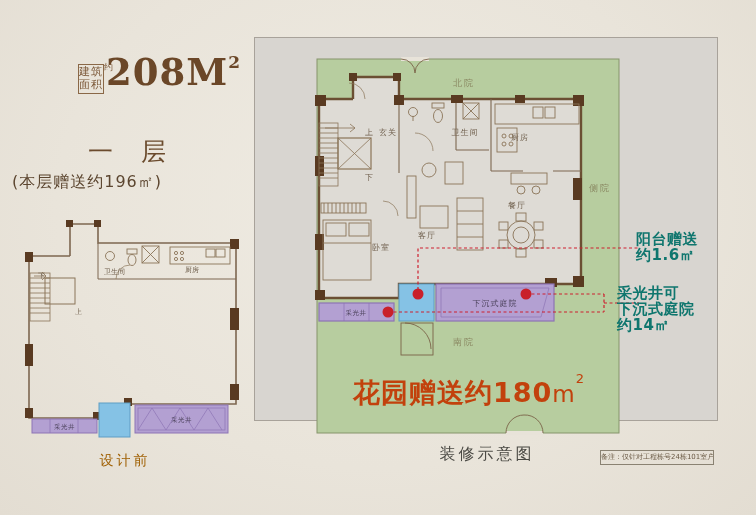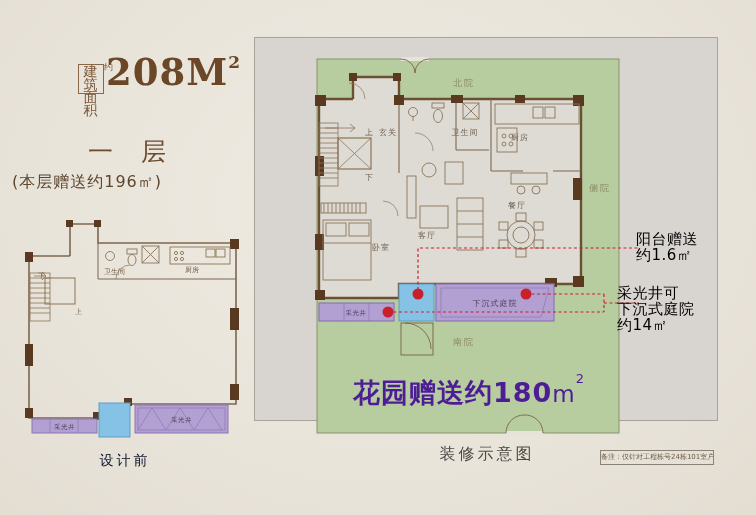--- a/index.html
+++ b/index.html
@@ -8,54 +8,54 @@
     background:#eae5dc;
     background-image:radial-gradient(ellipse at 50% 40%, #efebe2 0%, #e9e4da 60%, #e3ddd2 100%);
     font-family:"DejaVu Sans", sans-serif;
     color:#5c4630;
   }
   .abs{position:absolute;}
   
   .seal-box{
     left:78px;top:64px;width:24px;height:28px;
     border:1px solid #8a6847;color:#7a5636;
-    font-size:14px;line-height:13px;text-align:center;letter-spacing:1px;
+    font-size:11px;line-height:13px;text-align:right;letter-spacing:1px;
   }
   .seal-approx{left:104px;top:61px;font-size:9px;color:#7a5636;}
   .big-title{
     left:106px;top:50px;
     font-family:"DejaVu Serif", serif;font-weight:700;
     font-size:37px;color:#6b4728;letter-spacing:1px;
   }
   .big-title sup{font-size:17px;position:relative;top:-4px;font-weight:600;}
   .floor-label{
     left:47px;top:135px;width:160px;text-align:center;
     font-size:25px;color:#6b4b2d;letter-spacing:10px;text-indent:10px;
   }
   .floor-gift{
     left:12px;top:172px;width:232px;text-align:left;
     font-size:16px;color:#5c4630;letter-spacing:1px;
   }
   .caption-left{
     left:55px;top:452px;width:140px;text-align:center;
-    font-size:14px;color:#0f172a;letter-spacing:3px;
+    font-size:14px;color:#a16207;letter-spacing:3px;
   }
   
   .panel{
     left:254px;top:37px;width:464px;height:384px;
     background:#d8d5d0;border:1px solid #a8a29a;box-sizing:border-box;
   }
   .panel svg{position:absolute;left:0;top:0;}
   .ann{
-    position:absolute;color:#000000;font-weight:normal;
+    position:absolute;color:#0f766e;font-weight:bold;
     font-size:15px;line-height:16px;letter-spacing:0.5px;white-space:nowrap;
   }
   .garden-gift{
     position:absolute;left:90px;top:337px;width:248px;text-align:center;
-    color:#4c1d95;font-weight:bold;font-size:27px;letter-spacing:1px;white-space:nowrap;
+    color:#c2410c;font-weight:bold;font-size:27px;letter-spacing:1px;white-space:nowrap;
   }
   .garden-gift .unit{font-weight:500;font-size:23px;}
   .garden-gift sup{font-size:13px;position:relative;top:-9px;font-weight:500;}
   .caption-right{
     position:absolute;left:0;top:406px;width:464px;text-align:center;
     font-size:16px;color:#4b4a45;letter-spacing:3px;
   }
   .note-box{
     position:absolute;left:345px;top:412px;width:112px;height:13px;
     border:1px solid #8a8272;font-size:7px;line-height:13px;text-align:center;

